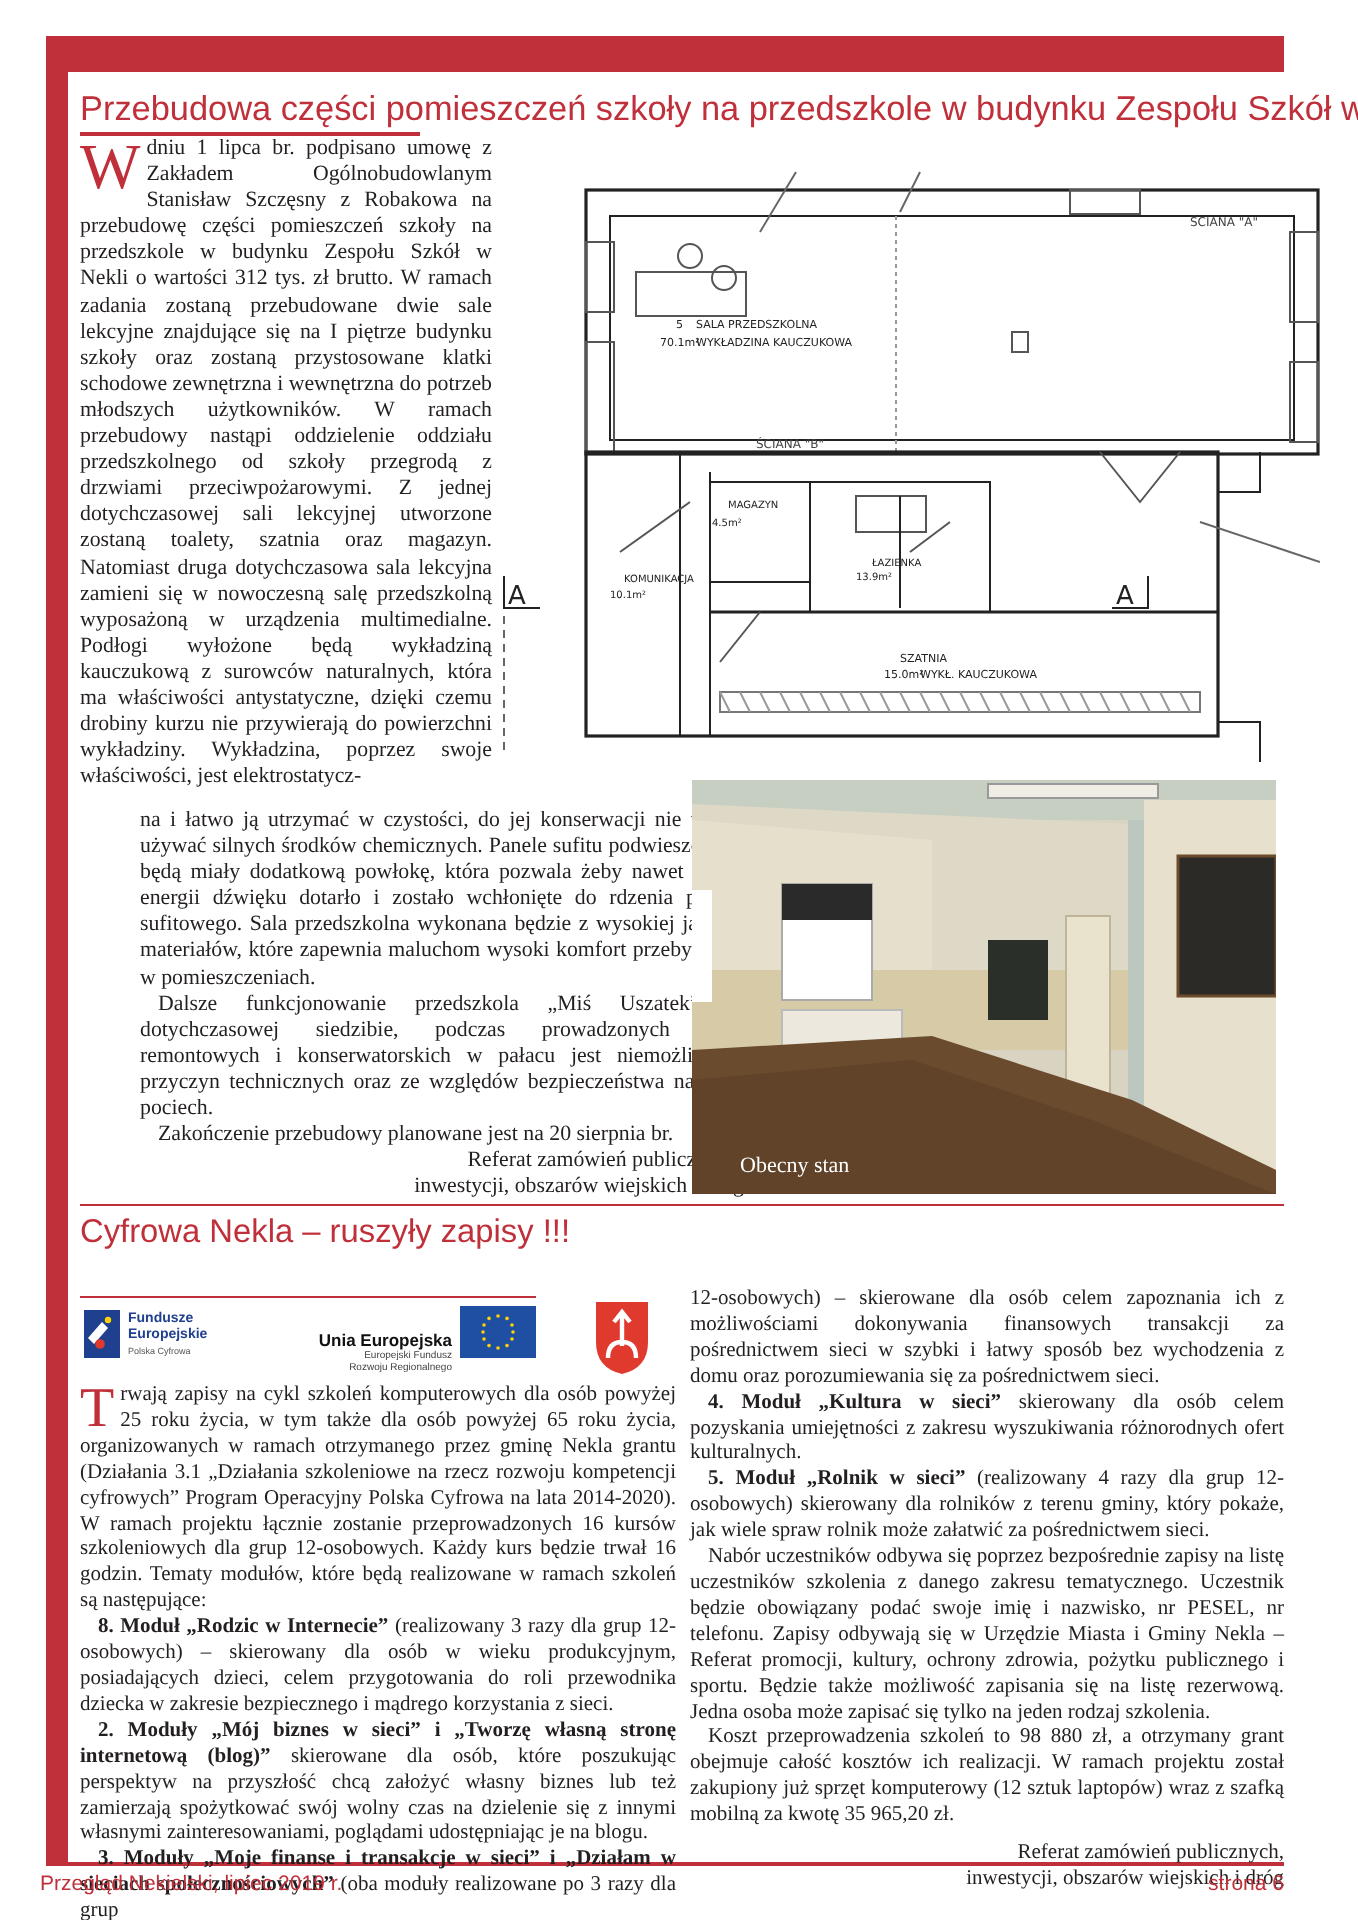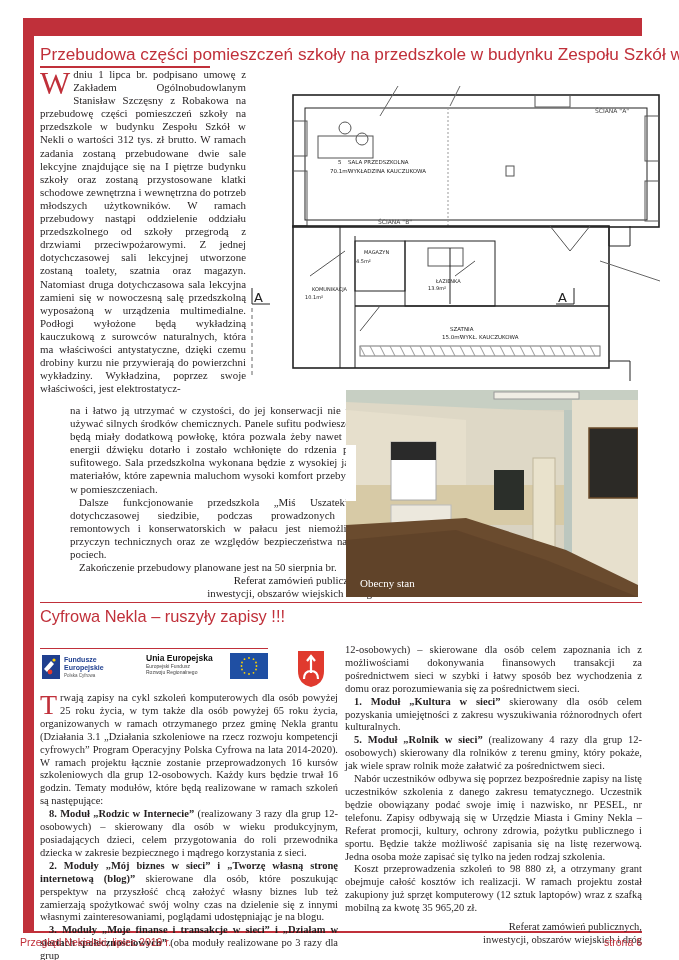--- a/index.html
+++ b/index.html
@@ -14,21 +14,21 @@
             font-size: 17.2px; color: #c0303a; white-space: nowrap; }
   .title1-rule { position: absolute; left: 40px; top: 66px; width: 170px; height: 2px; background: #c0303a; }
   .col1 { position: absolute; left: 40px; top: 68px; width: 206px; font-size: 10.9px; line-height: 13.1px; text-align: justify; hyphens: auto; }
   .col1-wide { position: absolute; left: 40px; top: 404px; width: 302px; font-size: 10.9px; line-height: 13.1px; text-align: justify; margin-left: 30px; }
   .dropcap { float: left; font-size: 32px; line-height: 26px; color: #c0303a; margin: 2px 3px 0 0; font-family: "Liberation Serif", serif; }
   p { margin: 0; }
   .indent { text-indent: 9px; }
   .sig { text-align: right; }
   .plan { position: absolute; left: 250px; top: 76px; width: 410px; height: 308px; }
   .photo { position: absolute; left: 346px; top: 390px; width: 292px; height: 207px; overflow: hidden; }
-  .photo-caption { position: absolute; left: 14px; bottom: 8px; color: #ffffff; font-size: 11px; }
+  .photo-caption { position: absolute; left: 24px; bottom: 8px; color: #ffffff; font-size: 11px; }
   .sep { position: absolute; left: 40px; top: 602px; width: 602px; height: 1px; background: #c0303a; }
   .title2 { position: absolute; left: 40px; top: 606px; font-family: "Liberation Sans", "DejaVu Sans", sans-serif;
             font-size: 16.4px; line-height: 21px; color: #c0303a; white-space: nowrap; text-align: center; }
   .title2-rule { position: absolute; left: 40px; top: 648px; width: 228px; height: 1px; background: #c0303a; }
   .logos { position: absolute; left: 42px; top: 651px; width: 296px; height: 40px; }
   .col2a { position: absolute; left: 40px; top: 692px; width: 298px; font-size: 10.5px; line-height: 12.9px; text-align: justify; }
   .col2b { position: absolute; left: 345px; top: 644px; width: 297px; font-size: 10.5px; line-height: 12.9px; text-align: justify; }
   .footer-left { position: absolute; left: 20px; top: 936px; font-family: "Liberation Sans", "DejaVu Sans", sans-serif; font-size: 10.5px; color: #c0303a; }
   .footer-right { position: absolute; right: 37px; top: 936px; font-family: "Liberation Sans", "DejaVu Sans", sans-serif; font-size: 10.5px; color: #c0303a; }
   b { font-weight: bold; }
@@ -45,21 +45,21 @@
 <div class="title1">Przebudowa części pomieszczeń szkoły na przedszkole w budynku Zespołu Szkół w Nekli</div>
 <div class="title1-rule"></div>
 
 <div class="col1">
   <p><span class="dropcap">W</span><span>dniu 1 lipca br. podpisano umowę z Zakładem Ogólnobudowlanym Stanisław Szczęsny z Robakowa na przebudowę części pomieszczeń szkoły na przedszkole w budynku Zespołu Szkół w Nekli o wartości 312 tys. zł brutto. W ramach zadania zostaną przebudowane dwie sale lekcyjne znajdujące się na I piętrze budynku szkoły oraz zostaną przystosowane klatki schodowe zewnętrzna i wewnętrzna do potrzeb młodszych użytkowników. W ramach przebudowy nastąpi oddzielenie oddziału przedszkolnego od szkoły przegrodą z drzwiami przeciwpożarowymi. Z jednej dotychczasowej sali lekcyjnej utworzone zostaną toalety, szatnia oraz magazyn. Natomiast druga dotychczasowa sala lekcyjna zamieni się w nowoczesną salę przedszkolną wyposażoną w urządzenia multimedialne. Podłogi wyłożone będą wykładziną kauczukową z surowców naturalnych, która ma właściwości antystatyczne, dzięki czemu drobiny kurzu nie przywierają do powierzchni wykładziny. Wykładzina, poprzez swoje właściwości, jest elektrostatycz-</span></p>
 </div>
 
 <div class="col1-wide">
   <p style="width:302px">na i łatwo ją utrzymać w czystości, do jej konserwacji nie trzeba używać silnych środków chemicznych. Panele sufitu podwieszonego będą miały dodatkową powłokę, która pozwala żeby nawet 100% energii dźwięku dotarło i zostało wchłonięte do rdzenia panelu sufitowego. Sala przedszkolna wykonana będzie z wysokiej jakości materiałów, które zapewnia maluchom wysoki komfort przebywania w pomieszczeniach.</p>
   <p class="indent" style="width:302px">Dalsze funkcjonowanie przedszkola „Miś Uszatek” w dotychczasowej siedzibie, podczas prowadzonych prac remontowych i konserwatorskich w pałacu jest niemożliwe z przyczyn technicznych oraz ze względów bezpieczeństwa naszych pociech.</p>
-  <p class="indent" style="width:302px">Zakończenie przebudowy planowane jest na 50 sierpnia br.</p>
+  <p class="indent" style="width:302px">Zakończenie przebudowy planowane jest na 20 sierpnia br.</p>
   <p class="sig" style="width:302px">Referat zamówień publicznych,</p>
   <p class="sig" style="width:302px">inwestycji, obszarów wiejskich i dróg</p>
 </div>
 
 <div class="plan">
   <svg width="410" height="308" viewBox="0 0 410 308" xmlns="http://www.w3.org/2000/svg">
     <g fill="none" stroke="#222" stroke-width="1">
 
       <rect x="43" y="19" width="366" height="132" stroke-width="1.6"></rect>
       <rect x="55" y="32" width="342" height="112" stroke-width="1"></rect>
@@ -171,21 +171,21 @@
     <polygon points="0,0 18,0 18,24 0,24" fill="#1f3f8f"></polygon>
     <polygon points="2,14 9,6 12,9 5,17" fill="#ffffff"></polygon>
     <circle cx="8" cy="17" r="2.4" fill="#e03a2e"></circle>
     <circle cx="12" cy="5" r="1.6" fill="#ffd200"></circle>
   </svg>
   <div class="sans" style="position:absolute;left:22px;top:5px;font-size:7px;line-height:8px;font-weight:bold;color:#1f3f8f">
     <div>Fundusze</div>
     <div>Europejskie</div>
     <div style="font-size:4.5px;font-weight:normal;color:#555">Polska Cyfrowa</div>
   </div>
-  <div class="sans" style="position:absolute;left:104px;top:2px;text-align:left;width:80px">
+  <div class="sans" style="position:absolute;left:104px;top:14px;text-align:right;width:80px">
     <div style="font-size:8.5px;font-weight:bold;color:#111">Unia Europejska</div>
     <div style="font-size:5px;color:#444">Europejski Fundusz</div>
     <div style="font-size:5px;color:#444">Rozwoju Regionalnego</div>
   </div>
   <svg style="position:absolute;left:188px;top:2px" width="38" height="26" viewBox="0 0 38 26">
     <rect width="38" height="26" fill="#1f4fa3"></rect>
     <g fill="#ffd200">
       <circle cx="19" cy="5" r="0.9"></circle>
         <circle cx="23.5" cy="6.2" r="0.9"></circle>
         <circle cx="26" cy="9.5" r="0.9"></circle>
@@ -208,21 +208,21 @@
 
 <div class="col2a">
   <p><span class="dropcap" style="font-size:28px;line-height:22px">T</span><span>rwają zapisy na cykl szkoleń komputerowych dla osób powyżej 25 roku życia, w tym także dla osób powyżej 65 roku życia, organizowanych w ramach otrzymanego przez gminę Nekla grantu (Działania 3.1 „Działania szkoleniowe na rzecz rozwoju kompetencji cyfrowych” Program Operacyjny Polska Cyfrowa na lata 2014-2020). W ramach projektu łącznie zostanie przeprowadzonych 16 kursów szkoleniowych dla grup 12-osobowych. Każdy kurs będzie trwał 16 godzin. Tematy modułów, które będą realizowane w ramach szkoleń są następujące:</span></p>
   <p class="indent"><b>8. Moduł „Rodzic w Internecie”</b><span> (realizowany 3 razy dla grup 12-osobowych) – skierowany dla osób w wieku produkcyjnym, posiadających dzieci, celem przygotowania do roli przewodnika dziecka w zakresie bezpiecznego i mądrego korzystania z sieci.</span></p>
   <p class="indent"><b>2. Moduły „Mój biznes w sieci” i „Tworzę własną stronę internetową (blog)”</b><span> skierowane dla osób, które poszukując perspektyw na przyszłość chcą założyć własny biznes lub też zamierzają spożytkować swój wolny czas na dzielenie się z innymi własnymi zainteresowaniami, poglądami udostępniając je na blogu.</span></p>
   <p class="indent"><b>3. Moduły „Moje finanse i transakcje w sieci” i „Działam w sieciach społecznościowych”</b><span> (oba moduły realizowane po 3 razy dla grup</span></p>
 </div>
 
 <div class="col2b">
   <p>12-osobowych) – skierowane dla osób celem zapoznania ich z możliwościami dokonywania finansowych transakcji za pośrednictwem sieci w szybki i łatwy sposób bez wychodzenia z domu oraz porozumiewania się za pośrednictwem sieci.</p>
-  <p class="indent"><b>1. Moduł „Kultura w sieci”</b><span> skierowany dla osób celem pozyskania umiejętności z zakresu wyszukiwania różnorodnych ofert kulturalnych.</span></p>
+  <p class="indent"><b>4. Moduł „Kultura w sieci”</b><span> skierowany dla osób celem pozyskania umiejętności z zakresu wyszukiwania różnorodnych ofert kulturalnych.</span></p>
   <p class="indent"><b>5. Moduł „Rolnik w sieci”</b><span> (realizowany 4 razy dla grup 12-osobowych) skierowany dla rolników z terenu gminy, który pokaże, jak wiele spraw rolnik może załatwić za pośrednictwem sieci.</span></p>
   <p class="indent">Nabór uczestników odbywa się poprzez bezpośrednie zapisy na listę uczestników szkolenia z danego zakresu tematycznego. Uczestnik będzie obowiązany podać swoje imię i nazwisko, nr PESEL, nr telefonu. Zapisy odbywają się w Urzędzie Miasta i Gminy Nekla – Referat promocji, kultury, ochrony zdrowia, pożytku publicznego i sportu. Będzie także możliwość zapisania się na listę rezerwową. Jedna osoba może zapisać się tylko na jeden rodzaj szkolenia.</p>
   <p class="indent">Koszt przeprowadzenia szkoleń to 98 880 zł, a otrzymany grant obejmuje całość kosztów ich realizacji. W ramach projektu został zakupiony już sprzęt komputerowy (12 sztuk laptopów) wraz z szafką mobilną za kwotę 35 965,20 zł.</p>
   <p class="sig" style="margin-top:6px">Referat zamówień publicznych,</p>
   <p class="sig">inwestycji, obszarów wiejskich i dróg</p>
 </div>
 
 <div class="footer-left">Przegląd Nekielski, lipiec 2019 r.</div>
 <div class="footer-right">strona 6</div>
 

